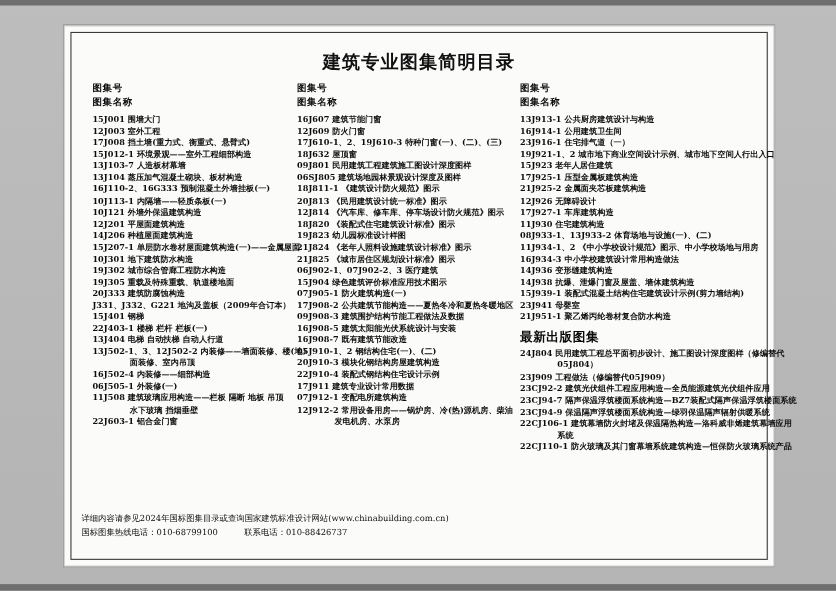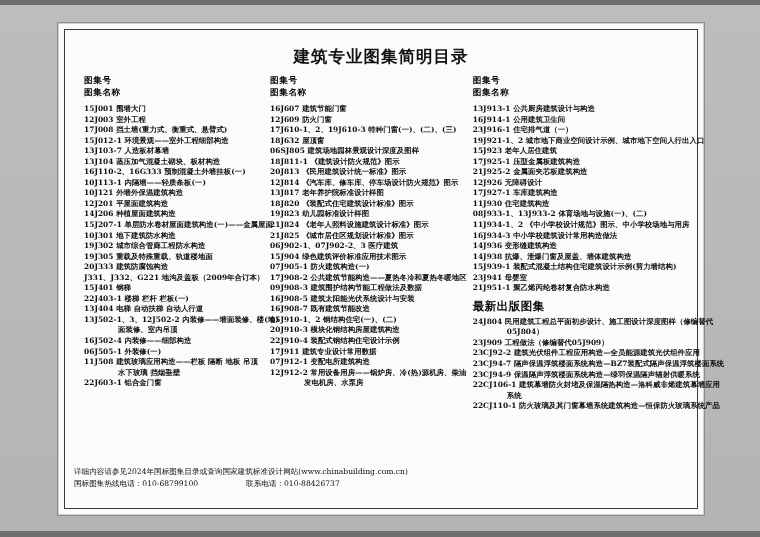--- a/index.html
+++ b/index.html
@@ -125,21 +125,21 @@
     left: 16px;
     right: 12px;
     bottom: 26px;
     font-family: "DejaVu Serif", "Liberation Serif", serif;
     font-size: 7.6px;
     line-height: 11.5px;
     color: #0d0d0d;
   }
   .footer .line2 {
     display: flex;
-    gap: 48px;
+    gap: 24px;
     align-items: flex-end;
   }
 </style>
 </head>
 <body>
 
 <div id="page">
   <div class="edge-top"></div>
   <div class="edge-bottom"></div>
 
@@ -192,25 +192,25 @@
         <div class="col col-2">
           <div class="colhead">
             <span class="h-code">图集号</span>
             <span class="h-name">图集名称</span>
           </div>
           <ul class="entries" id="list-1">
               <li>16J607  建筑节能门窗</li>
               <li>12J609  防火门窗</li>
               <li>17J610-1、2、19J610-3  特种门窗(一)、(二)、(三)</li>
               <li>18J632  屋顶窗</li>
+              <li>09J801  民用建筑工程建筑施工图设计深度图样</li>
               <li>06SJ805  建筑场地园林景观设计深度及图样</li>
               <li>18J811-1  《建筑设计防火规范》图示</li>
               <li>20J813  《民用建筑设计统一标准》图示</li>
               <li>12J814  《汽车库、修车库、停车场设计防火规范》图示</li>
-              <li>13J817  老年养护院标准设计样图</li>
               <li>18J820  《装配式住宅建筑设计标准》图示</li>
               <li>19J823  幼儿园标准设计样图</li>
               <li>21J824  《老年人照料设施建筑设计标准》图示</li>
               <li>21J825  《城市居住区规划设计标准》图示</li>
               <li>06J902-1、07J902-2、3  医疗建筑</li>
               <li>15J904  绿色建筑评价标准应用技术图示</li>
               <li>07J905-1  防火建筑构造(一)</li>
               <li>17J908-2  公共建筑节能构造——夏热冬冷和夏热冬暖地区</li>
               <li>09J908-3  建筑围护结构节能工程做法及数据</li>
               <li>16J908-5  建筑太阳能光伏系统设计与安装</li>

